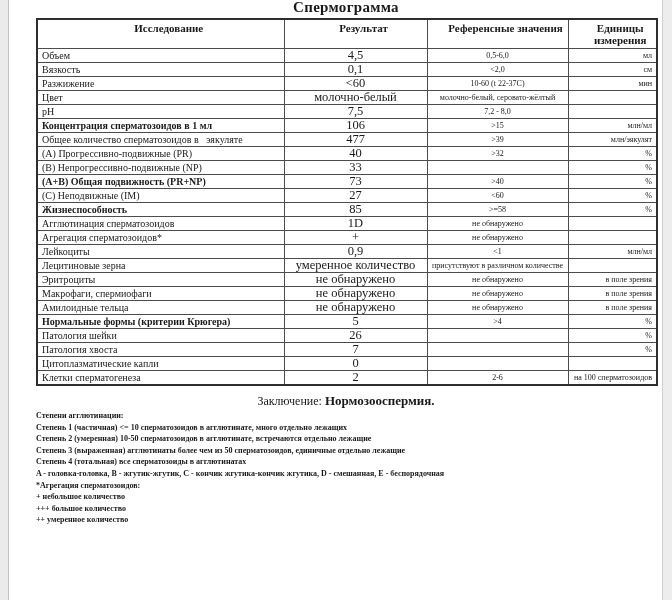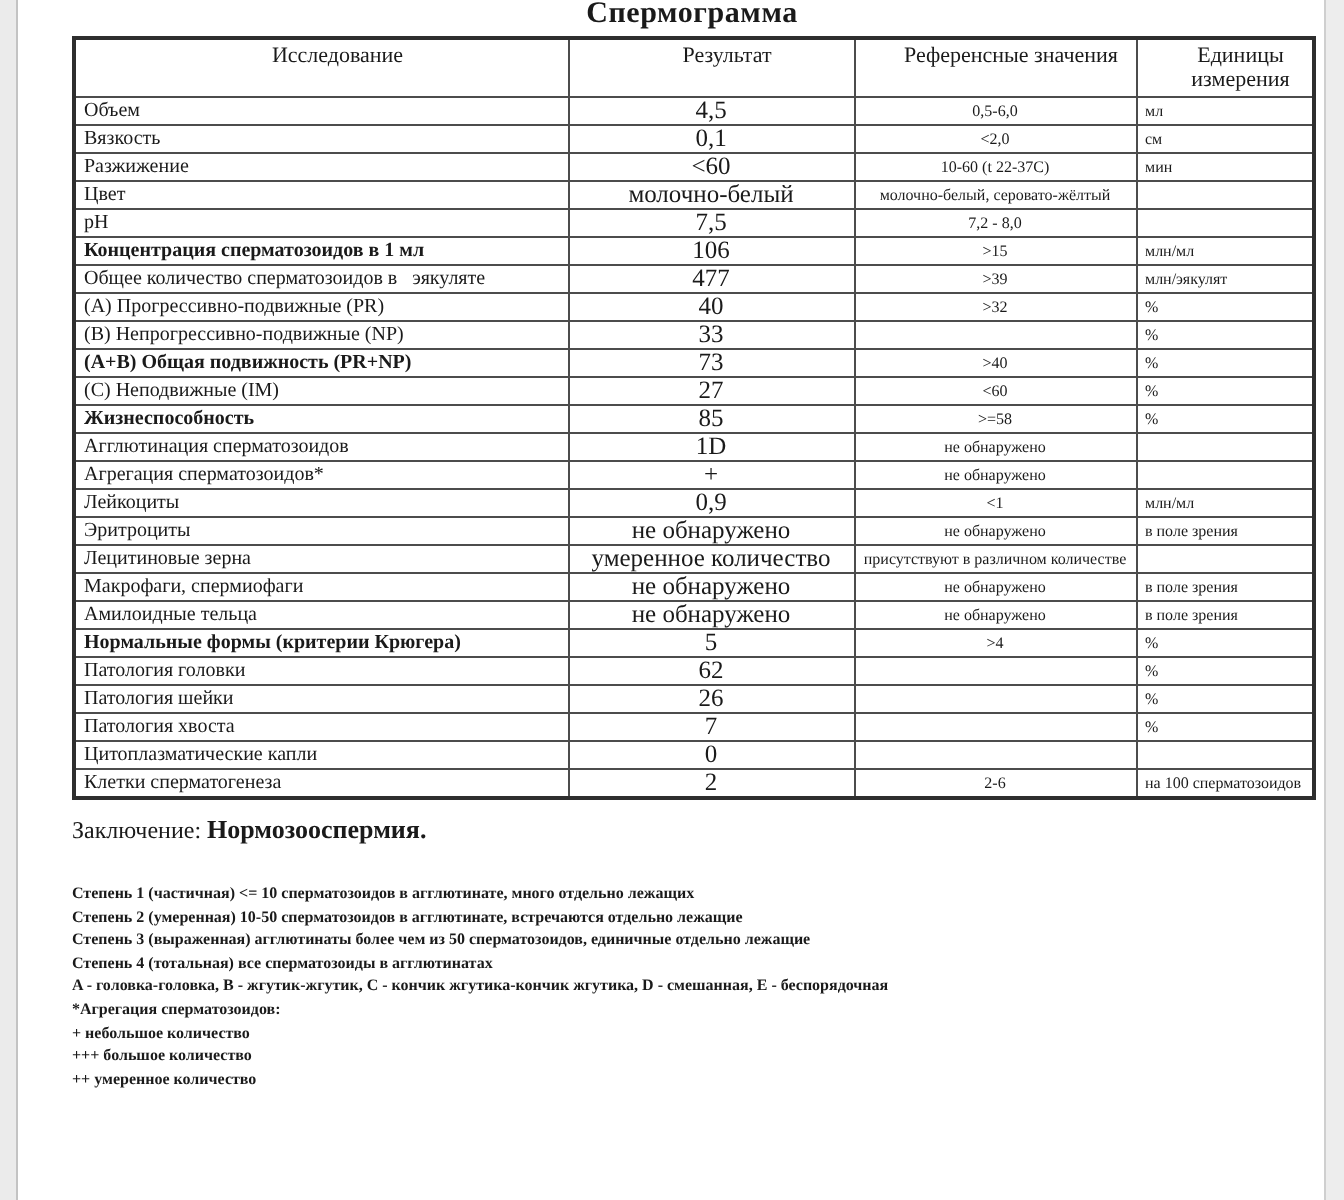--- a/index.html
+++ b/index.html
@@ -38,30 +38,30 @@
   table.report col.c-res   { width: 143px; }
   table.report col.c-ref   { width: 141px; }
   table.report col.c-units { width: 89px; }
   table.report th, table.report td {
     border: 1px solid #4c4c4c;
     padding: 0 4px;
     vertical-align: middle;
     overflow: hidden;
   }
   table.report th {
-    font-size: 11px; font-weight: normal;
+    font-size: 11px; font-weight: bold;
     text-align: center; vertical-align: top;
     padding-top: 2px; height: 26px; line-height: 12px; padding-left: 20px;
   }
   td.cell-name  { font-size: 10px; line-height: 13px; height: 13px; text-align: left; white-space: pre-wrap; }
   td.cell-res   { font-size: 12.5px; line-height: 13px; text-align: center; }
   td.cell-ref   { font-size: 8px;  line-height: 9.5px; text-align: center; }
-  td.cell-units { font-size: 8px;  line-height: 9.5px; text-align: left; }
+  td.cell-units { font-size: 8px;  line-height: 9.5px; text-align: right; }
   td.b { font-weight: bold; }
-  .conclusion { margin: 7px 0 18px 0; font-size: 12px; }
+  .conclusion { margin: 7px 0 1px 0; font-size: 12px; text-align: center; }
   .conclusion .c-label { font-weight: normal; }
   .conclusion .c-value { font-weight: bold; font-size: 13px; }
   .footnotes { font-size: 8px; font-weight: bold; line-height: 11.6px; }
   .footnotes .fn-line { white-space: pre-wrap; }
 </style>
 </head>
 <body>
 
 <div class="edge-left"></div>
 <div class="edge-right"></div>
@@ -169,53 +169,47 @@
     <td class="cell-ref">не обнаружено</td>
     <td class="cell-units"></td>
   </tr>
         <tr>
     <td class="cell-name">Лейкоциты</td>
     <td class="cell-res">0,9</td>
     <td class="cell-ref">&lt;1</td>
     <td class="cell-units">млн/мл</td>
   </tr>
         <tr>
-    <td class="cell-name">Эритроциты</td>
-    <td class="cell-res">не обнаружено</td>
-    <td class="cell-ref">не обнаружено</td>
-    <td class="cell-units">в поле зрения</td>
-  </tr>
-        <tr>
     <td class="cell-name">Лецитиновые зерна</td>
     <td class="cell-res">умеренное количество</td>
     <td class="cell-ref">присутствуют в различном количестве</td>
     <td class="cell-units"></td>
   </tr>
         <tr>
+    <td class="cell-name">Эритроциты</td>
+    <td class="cell-res">не обнаружено</td>
+    <td class="cell-ref">не обнаружено</td>
+    <td class="cell-units">в поле зрения</td>
+  </tr>
+        <tr>
     <td class="cell-name">Макрофаги, спермиофаги</td>
     <td class="cell-res">не обнаружено</td>
     <td class="cell-ref">не обнаружено</td>
     <td class="cell-units">в поле зрения</td>
   </tr>
         <tr>
     <td class="cell-name">Амилоидные тельца</td>
     <td class="cell-res">не обнаружено</td>
     <td class="cell-ref">не обнаружено</td>
     <td class="cell-units">в поле зрения</td>
   </tr>
         <tr>
     <td class="cell-name b">Нормальные формы (критерии Крюгера)</td>
     <td class="cell-res">5</td>
     <td class="cell-ref">&gt;4</td>
-    <td class="cell-units">%</td>
-  </tr>
-        <tr>
-    <td class="cell-name">Патология головки</td>
-    <td class="cell-res">62</td>
-    <td class="cell-ref"></td>
     <td class="cell-units">%</td>
   </tr>
         <tr>
     <td class="cell-name">Патология шейки</td>
     <td class="cell-res">26</td>
     <td class="cell-ref"></td>
     <td class="cell-units">%</td>
   </tr>
         <tr>
     <td class="cell-name">Патология хвоста</td>
@@ -237,20 +231,21 @@
   </tr>
       </tbody>
   </table>
 
   <div class="conclusion">
     <span class="c-label">Заключение:</span>
     <span class="c-value">Нормозооспермия.</span>
   </div>
 
   <div class="footnotes">
+      <div class="fn-line">Степени агглютинации:</div>
       <div class="fn-line">Степень 1 (частичная) &lt;= 10 сперматозоидов в агглютинате, много отдельно лежащих</div>
       <div class="fn-line">Степень 2 (умеренная) 10-50 сперматозоидов в агглютинате, встречаются отдельно лежащие</div>
       <div class="fn-line">Степень 3 (выраженная) агглютинаты более чем из 50 сперматозоидов, единичные отдельно лежащие</div>
       <div class="fn-line">Степень 4 (тотальная) все сперматозоиды в агглютинатах</div>
       <div class="fn-line">A - головка-головка, B - жгутик-жгутик, C - кончик жгутика-кончик жгутика, D - смешанная, E - беспорядочная</div>
       <div class="fn-line">*Агрегация сперматозоидов:</div>
       <div class="fn-line">+ небольшое количество</div>
       <div class="fn-line">+++ большое количество</div>
       <div class="fn-line">++ умеренное количество</div>
     </div>

